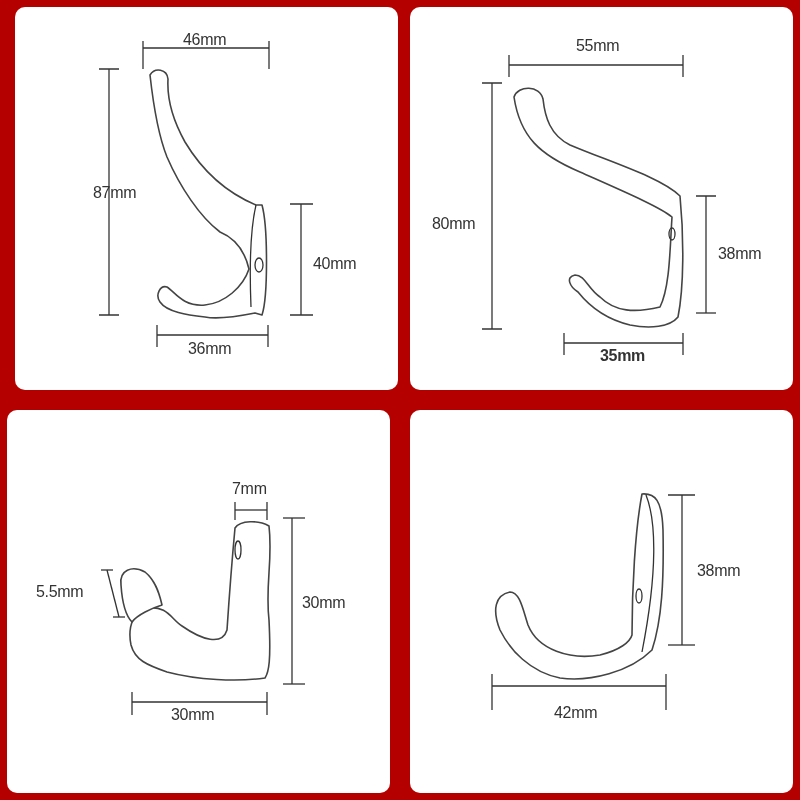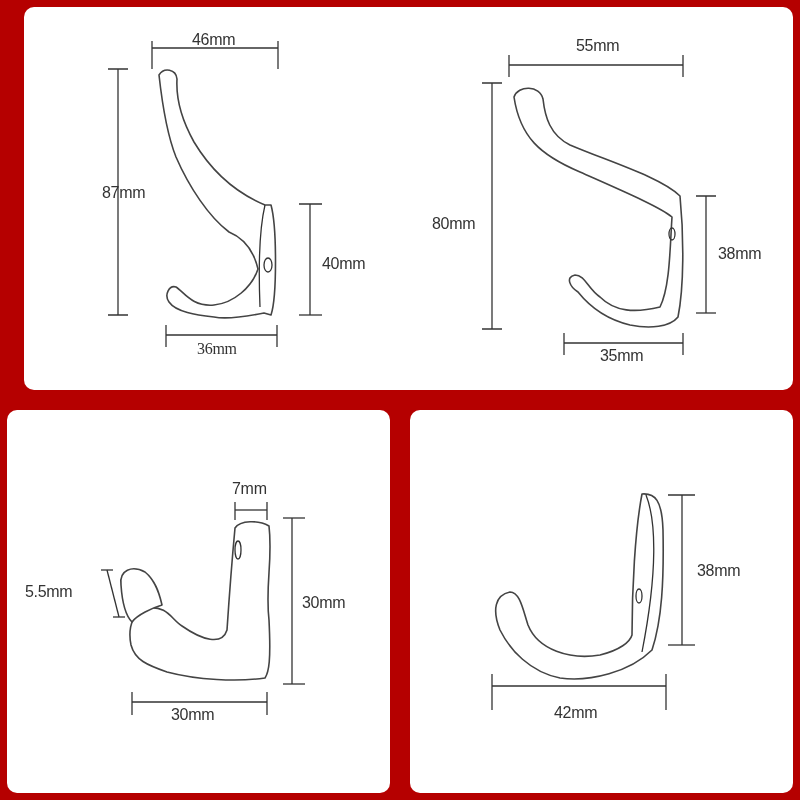--- a/index.html
+++ b/index.html
@@ -24,21 +24,21 @@
       color: #333;
       white-space: nowrap;
       letter-spacing: -0.3px;
     }
     .line { stroke: #333; stroke-width: 1.3; fill: none; }
     .outline { stroke: #444; stroke-width: 1.6; fill: #fff; stroke-linejoin: round; }
   </style>
 </head>
 <body>
 
-<div class="panel" style="left:24px; top:7px;padding-left:44px;">
+<div class="panel" style="left:15px; top:7px;">
   <svg viewBox="0 0 383 383">
 
     <line class="line" x1="128" y1="41" x2="254" y2="41"></line>
     <line class="line" x1="128" y1="34" x2="128" y2="62"></line>
     <line class="line" x1="254" y1="34" x2="254" y2="62"></line>
 
     <line class="line" x1="94" y1="62" x2="94" y2="308"></line>
     <line class="line" x1="84" y1="62" x2="104" y2="62"></line>
     <line class="line" x1="84" y1="308" x2="104" y2="308"></line>
 
@@ -50,21 +50,21 @@
     <line class="line" x1="142" y1="318" x2="142" y2="340"></line>
     <line class="line" x1="253" y1="318" x2="253" y2="340"></line>
 
     <path class="outline" d="M135,68 C140,60 152,62 153,72 C152,90 156,110 170,135 C188,165 210,185 241,198 L247,198 C253,220 253,290 247,308 L240,306 C220,310 200,312 190,310 C172,308 152,305 145,295 C140,288 145,278 152,280 C160,285 168,300 190,298 C210,296 228,280 234,262 C230,245 222,232 205,225 C185,210 165,180 152,150 C142,125 138,95 135,68 Z"></path>
     <path class="line" d="M241,198 C237,215 234,250 236,300"></path>
     <ellipse class="line" cx="244" cy="258" rx="4" ry="7"></ellipse>
   </svg>
   <span class="dim-label" style="left:168px; top:24px;">46mm</span>
   <span class="dim-label" style="left:33px; top:177px;margin-left:45px;">87mm</span>
   <span class="dim-label" style="left:298px; top:248px;text-align:center;">40mm</span>
-  <span class="dim-label" style="left:173px; top:333px;font-family:Liberation Serif, serif;">36mm</span>
+  <span class="dim-label" style="left:173px; top:333px;">36mm</span>
 </div>
 
 <div class="panel" style="left:410px; top:7px;">
   <svg viewBox="0 0 383 383">
     <line class="line" x1="99" y1="58" x2="273" y2="58"></line>
     <line class="line" x1="99" y1="48" x2="99" y2="70"></line>
     <line class="line" x1="273" y1="48" x2="273" y2="70"></line>
     <line class="line" x1="82" y1="76" x2="82" y2="322"></line>
     <line class="line" x1="72" y1="76" x2="92" y2="76"></line>
     <line class="line" x1="72" y1="322" x2="92" y2="322"></line>
@@ -73,21 +73,21 @@
     <line class="line" x1="286" y1="306" x2="306" y2="306"></line>
     <line class="line" x1="154" y1="336" x2="273" y2="336"></line>
     <line class="line" x1="154" y1="326" x2="154" y2="348"></line>
     <line class="line" x1="273" y1="326" x2="273" y2="348"></line>
     <path class="outline" d="M104,90 C108,78 130,78 133,92 C135,110 140,128 160,138 C200,155 250,170 270,189 C274,230 274,280 268,310 C260,320 240,322 220,318 C195,312 180,300 168,285 C160,280 155,270 165,268 C175,268 178,282 190,290 C205,305 225,306 250,300 C260,280 260,240 262,210 C250,200 215,185 170,165 C130,148 110,130 104,90 Z"></path>
     <ellipse class="line" cx="262" cy="227" rx="3" ry="6"></ellipse>
   </svg>
   <span class="dim-label" style="left:166px; top:30px;">55mm</span>
   <span class="dim-label" style="left:22px; top:188px;margin-top:20px;">80mm</span>
   <span class="dim-label" style="left:308px; top:238px;">38mm</span>
-  <span class="dim-label" style="left:190px; top:340px;">35mm</span>
+  <span class="dim-label" style="left:190px; top:340px;font-weight:bold;">35mm</span>
 </div>
 
 <div class="panel" style="left:7px; top:410px;">
   <svg viewBox="0 0 383 383">
     <line class="line" x1="228" y1="100" x2="260" y2="100"></line>
     <line class="line" x1="228" y1="92" x2="228" y2="110"></line>
     <line class="line" x1="260" y1="92" x2="260" y2="110"></line>
     <line class="line" x1="285" y1="108" x2="285" y2="274"></line>
     <line class="line" x1="276" y1="108" x2="298" y2="108"></line>
     <line class="line" x1="276" y1="274" x2="298" y2="274"></line>
@@ -95,21 +95,21 @@
     <line class="line" x1="125" y1="282" x2="125" y2="305"></line>
     <line class="line" x1="260" y1="282" x2="260" y2="305"></line>
     <line class="line" x1="100" y1="160" x2="112" y2="207"></line>
     <line class="line" x1="94" y1="160" x2="106" y2="160"></line>
     <line class="line" x1="106" y1="207" x2="118" y2="207"></line>
     <path class="outline" d="M228,118 C233,110 252,110 262,116 C266,150 258,175 262,210 C264,250 262,262 258,268 C230,272 190,270 160,262 C140,255 128,250 124,235 C120,215 128,200 140,198 C160,195 165,210 175,216 C195,230 215,236 220,220 C222,190 225,150 228,118 Z"></path>
     <path class="outline" d="M114,175 C112,160 125,155 138,162 C148,170 152,182 155,195 C145,198 130,205 125,212 C118,205 115,190 114,175 Z"></path>
     <ellipse class="line" cx="231" cy="140" rx="3" ry="9"></ellipse>
   </svg>
   <span class="dim-label" style="left:225px; top:70px;">7mm</span>
-  <span class="dim-label" style="left:18px; top:173px;">5.5mm</span>
+  <span class="dim-label" style="left:29px; top:173px;">5.5mm</span>
   <span class="dim-label" style="left:295px; top:184px;">30mm</span>
   <span class="dim-label" style="left:164px; top:296px;">30mm</span>
 </div>
 
 <div class="panel" style="left:410px; top:410px;">
   <svg viewBox="0 0 383 383">
     <line class="line" x1="272" y1="85" x2="272" y2="235"></line>
     <line class="line" x1="258" y1="85" x2="285" y2="85"></line>
     <line class="line" x1="258" y1="235" x2="285" y2="235"></line>
     <line class="line" x1="82" y1="276" x2="256" y2="276"></line>

